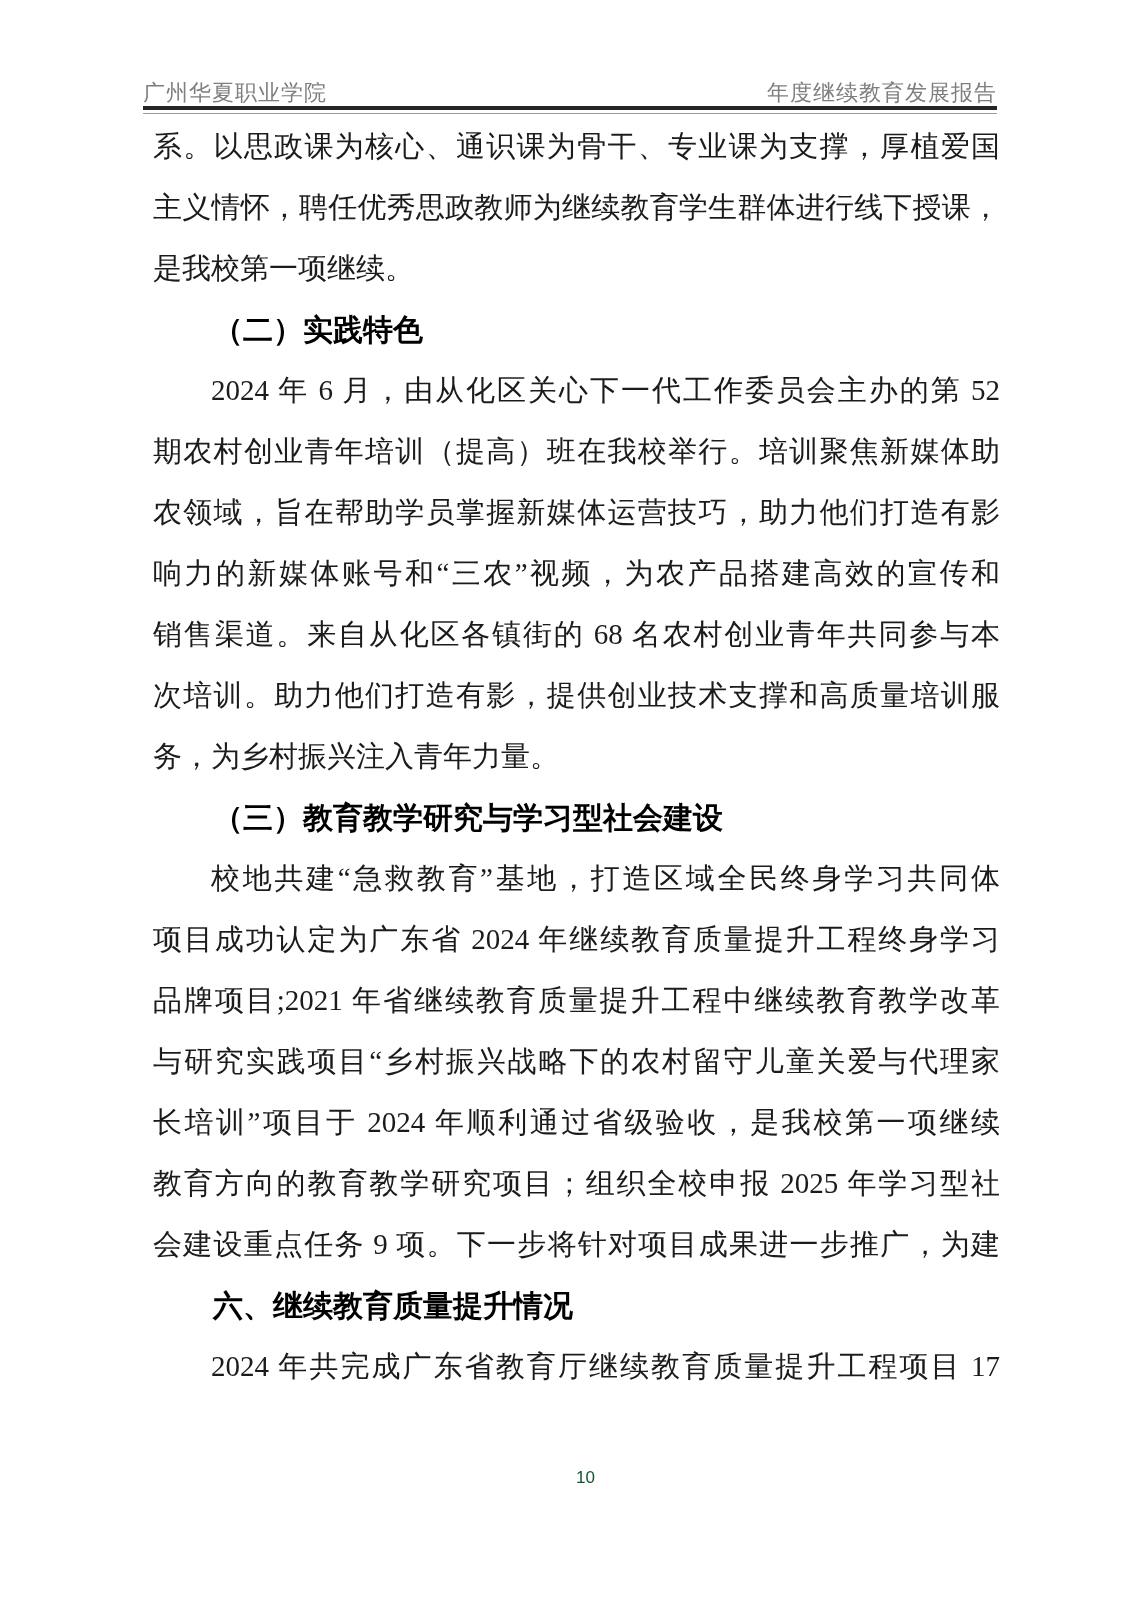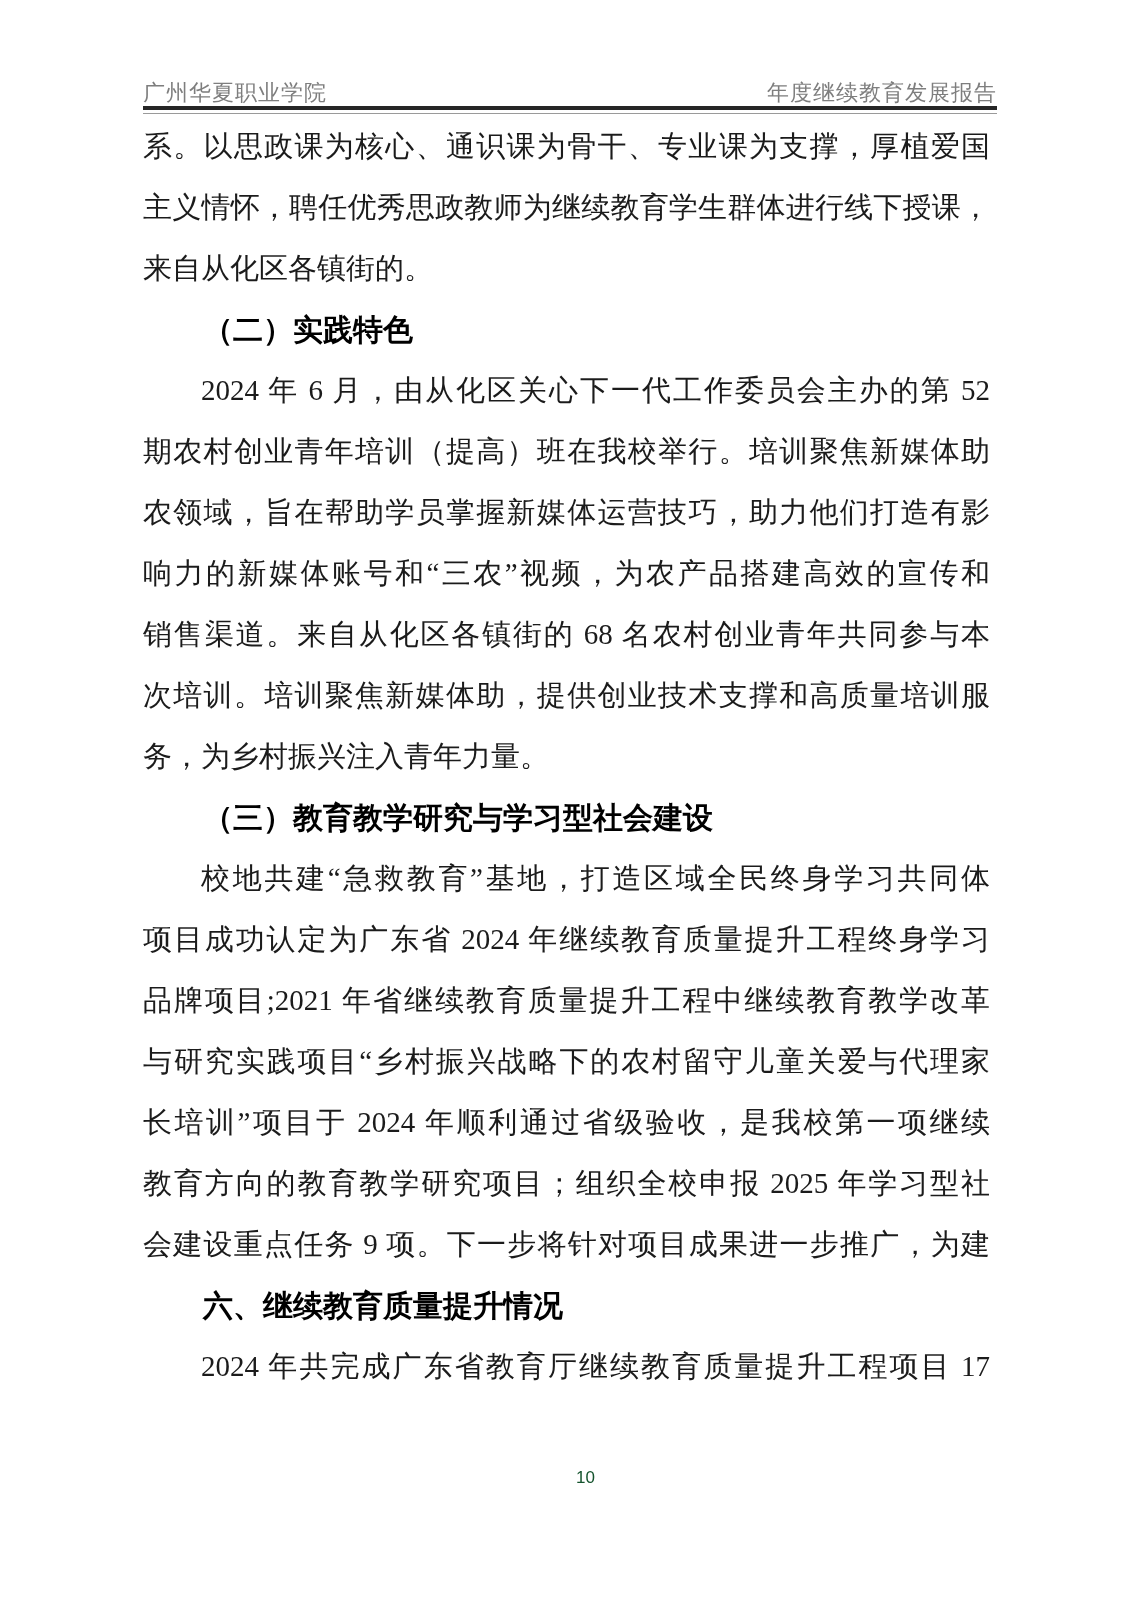--- a/index.html
+++ b/index.html
@@ -32,21 +32,21 @@
     left: 143px;
     top: 106px;
     width: 854px;
     height: 3px;
     border-top: 4px solid #262626;
     border-bottom: 1px solid #9a9a9a;
     box-sizing: content-box;
   }
   .doc-body {
     position: absolute;
-    left: 143px;
+    left: 153px;
     top: 116px;
     width: 847px;
     font-size: 29px;
     color: #1b1b1b;
   }
   .text-line {
     height: 61px;
     line-height: 61px;
     text-align: justify;
     text-align-last: justify;
@@ -97,28 +97,28 @@
   <div class="header">
     <span>广州华夏职业学院</span>
     <span>年度继续教育发展报告</span>
   </div>
 
   <div class="header-rule"></div>
 
   <div class="doc-body">
       <div class="text-line">系。以思政课为核心、通识课为骨干、专业课为支撑，厚植爱国</div>
       <div class="text-line">主义情怀，聘任优秀思政教师为继续教育学生群体进行线下授课，</div>
-      <div class="text-line last">来自从化区各镇街的。</div>
+      <div class="text-line last">是我校第一项继续。</div>
       <div class="heading-kai">（二）实践特色</div>
       <div class="text-line indent">2024 年 6 月，由从化区关心下一代工作委员会主办的第 52</div>
       <div class="text-line">期农村创业青年培训（提高）班在我校举行。培训聚焦新媒体助</div>
       <div class="text-line">农领域，旨在帮助学员掌握新媒体运营技巧，助力他们打造有影</div>
       <div class="text-line">响力的新媒体账号和“三农”视频，为农产品搭建高效的宣传和</div>
       <div class="text-line">销售渠道。来自从化区各镇街的 68 名农村创业青年共同参与本</div>
-      <div class="text-line">次培训。培训聚焦新媒体助，提供创业技术支撑和高质量培训服</div>
+      <div class="text-line">次培训。助力他们打造有影，提供创业技术支撑和高质量培训服</div>
       <div class="text-line last">务，为乡村振兴注入青年力量。</div>
       <div class="heading-kai">（三）教育教学研究与学习型社会建设</div>
       <div class="text-line indent">校地共建“急救教育”基地，打造区域全民终身学习共同体</div>
       <div class="text-line">项目成功认定为广东省 2024 年继续教育质量提升工程终身学习</div>
       <div class="text-line">品牌项目;2021 年省继续教育质量提升工程中继续教育教学改革</div>
       <div class="text-line">与研究实践项目“乡村振兴战略下的农村留守儿童关爱与代理家</div>
       <div class="text-line">长培训”项目于 2024 年顺利通过省级验收，是我校第一项继续</div>
       <div class="text-line">教育方向的教育教学研究项目；组织全校申报 2025 年学习型社</div>
       <div class="text-line">会建设重点任务 9 项。下一步将针对项目成果进一步推广，为建</div>
       <div class="heading-bold">六、继续教育质量提升情况</div>

